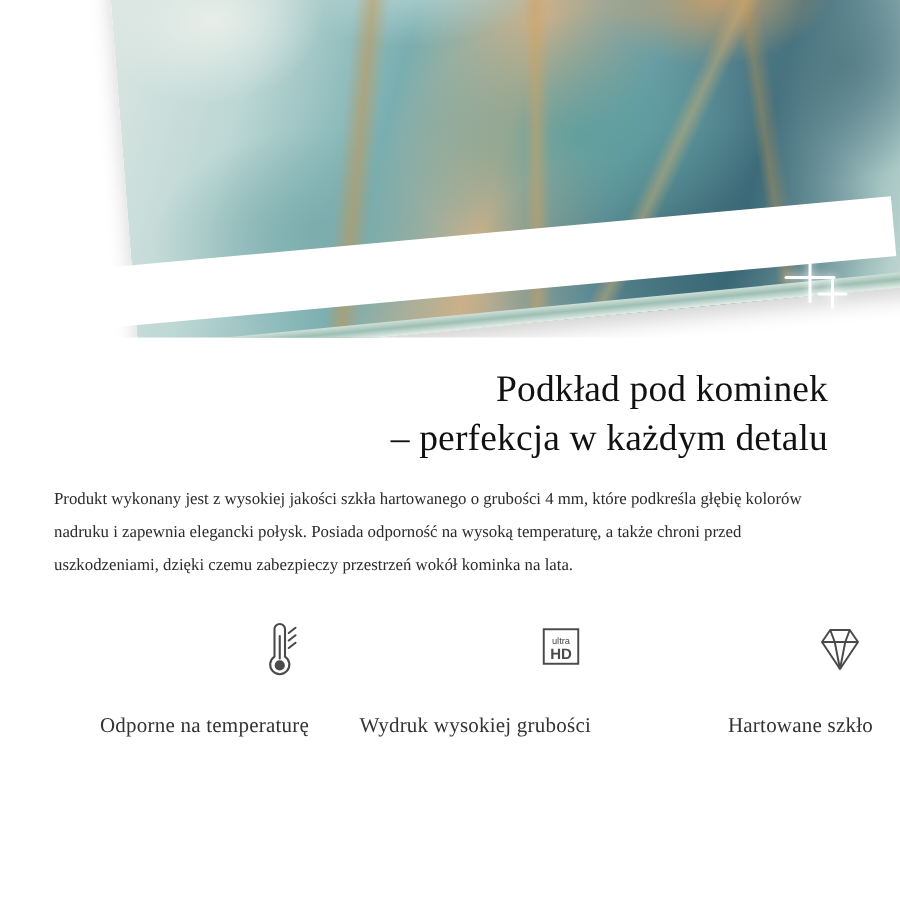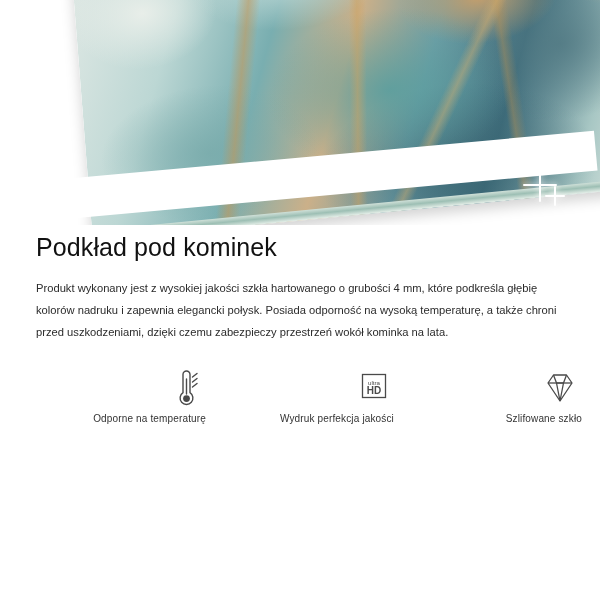--- a/index.html
+++ b/index.html
@@ -104,34 +104,36 @@
   .sparkle.s1 { left: 523px; top: 168px; }
   .sparkle.s2 { left: 545px; top: 186px; width: 20px; height: 20px; }
   .sparkle.s2::before { height: 20px; }
   .sparkle.s2::after { width: 20px; }
 
   
   .content {
     padding: 6px 36px 0 36px;
   }
   h1.title {
-    margin: 0;
-    font-family: Liberation Sans, sans-serif;
+    margin: 12px;
+    font-family: Liberation Serif, serif;
     font-weight: 400;
     font-size: 25px;
     line-height: 1.32;
     color: #111111;
     letter-spacing: 0.1px;
+    text-align: right;
   }
   h1.title .line2 { display: block; }
   p.desc {
     margin: 14px 0 0 0;
     font-size: 11.2px;
     line-height: 1.95;
     color: #2b2b2b;
+    font-family: Liberation Serif, serif;
   }
 
   
   .features {
     margin-top: 22px;
     padding: 0 18px;
     display: grid;
     grid-template-columns: repeat(3, 1fr);
     grid-row-gap: 16px;
   }
@@ -141,25 +143,26 @@
     align-items: flex-end;
     justify-content: flex-start;
   }
   .feature-icon {
     height: 46px;
     display: flex;
     align-items: center;
     justify-content: center;
   }
   .feature-label {
-    margin-top: 1px;
-    font-size: 10px;
+    margin-top: 20px;
+    font-size: 14px;
     color: #333333;
     text-align: center;
     letter-spacing: 0.15px;
+    font-family: Liberation Serif, serif;
   }
   svg { display: block; }
 </style>
 </head>
 <body>
 
 <div class="page">
 
   <div class="hero">
     <div class="hero-plate">
@@ -167,20 +170,21 @@
       <div class="hero-edge"></div>
     </div>
     <div class="hero-mask-bottom"></div>
     <div class="sparkle s1"></div>
     <div class="sparkle s2"></div>
   </div>
 
   <div class="content">
     <h1 class="title">
       <span>Podkład pod kominek</span>
+      <span class="line2">– perfekcja w każdym detalu</span>
     </h1>
     <p class="desc">Produkt wykonany jest z wysokiej jakości szkła hartowanego o grubości 4 mm, które podkreśla głębię kolorów nadruku i zapewnia elegancki połysk. Posiada odporność na wysoką temperaturę, a także chroni przed uszkodzeniami, dzięki czemu zabezpieczy przestrzeń wokół kominka na lata.</p>
   </div>
 
   <div class="features">
 
     <div class="feature">
       <div class="feature-icon">
         <svg width="40" height="44" viewBox="0 0 40 44">
           <g fill="none" stroke="#4a4a4a" stroke-width="1.4" stroke-linecap="round">
@@ -197,35 +201,35 @@
     </div>
 
     <div class="feature">
       <div class="feature-icon">
         <svg width="40" height="42" viewBox="0 0 40 42">
           <rect x="8.5" y="6.5" width="23" height="23" fill="none" stroke="#4a4a4a" stroke-width="1.3"></rect>
           <text x="20" y="16.5" text-anchor="middle" font-family="Liberation Sans, sans-serif" font-size="6.2" fill="#4a4a4a">ultra</text>
           <text x="20" y="26" text-anchor="middle" font-family="Liberation Sans, sans-serif" font-size="10" font-weight="bold" fill="#4a4a4a">HD</text>
         </svg>
       </div>
-      <div class="feature-label">Wydruk perfekcja jakości</div>
+      <div class="feature-label">Wydruk wysokiej grubości</div>
     </div>
 
 
     <div class="feature">
       <div class="feature-icon">
         <svg width="44" height="40" viewBox="0 0 44 40">
           <g fill="none" stroke="#4a4a4a" stroke-width="1.3" stroke-linejoin="round">
             <path d="M10 14 L15.5 6 L28.5 6 L34 14 L22 32 Z"></path>
             <path d="M10 14 L34 14"></path>
             <path d="M15.5 6 L18.5 14 L22 32"></path>
             <path d="M28.5 6 L25.5 14 L22 32"></path>
             <path d="M18.5 14 L25.5 14"></path>
           </g>
         </svg>
       </div>
-      <div class="feature-label">Szlifowane szkło</div>
+      <div class="feature-label">Hartowane szkło</div>
     </div>
 
 
 
   </div>
 </div>
 
 </body></html>

